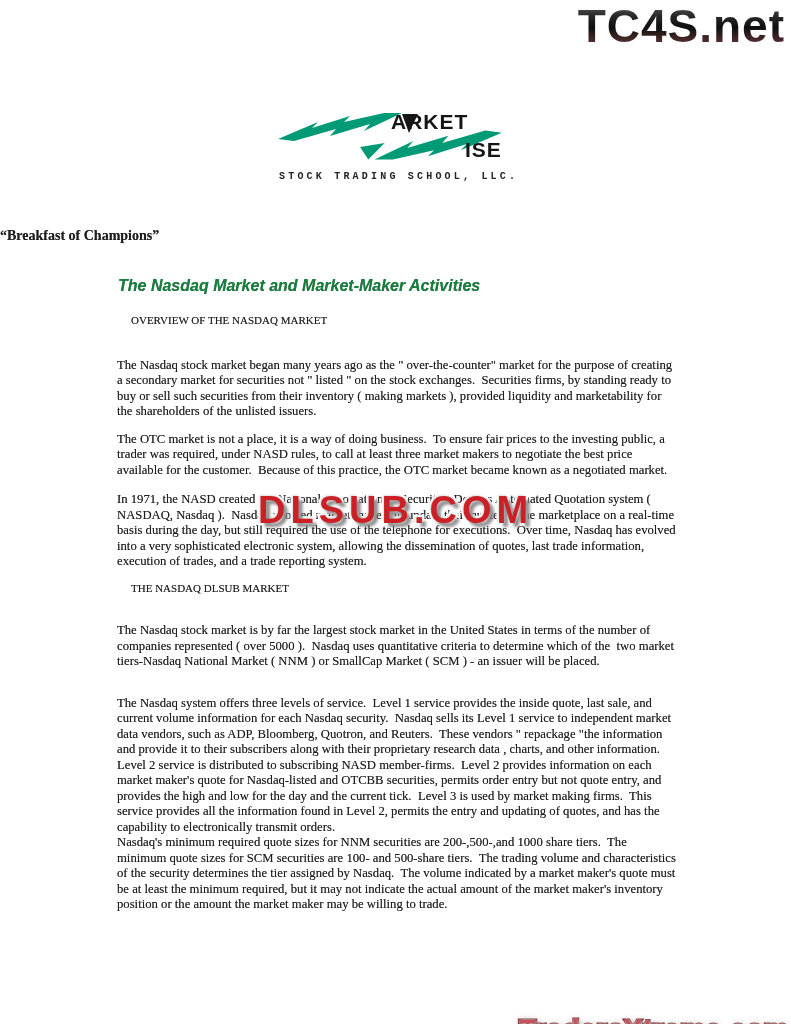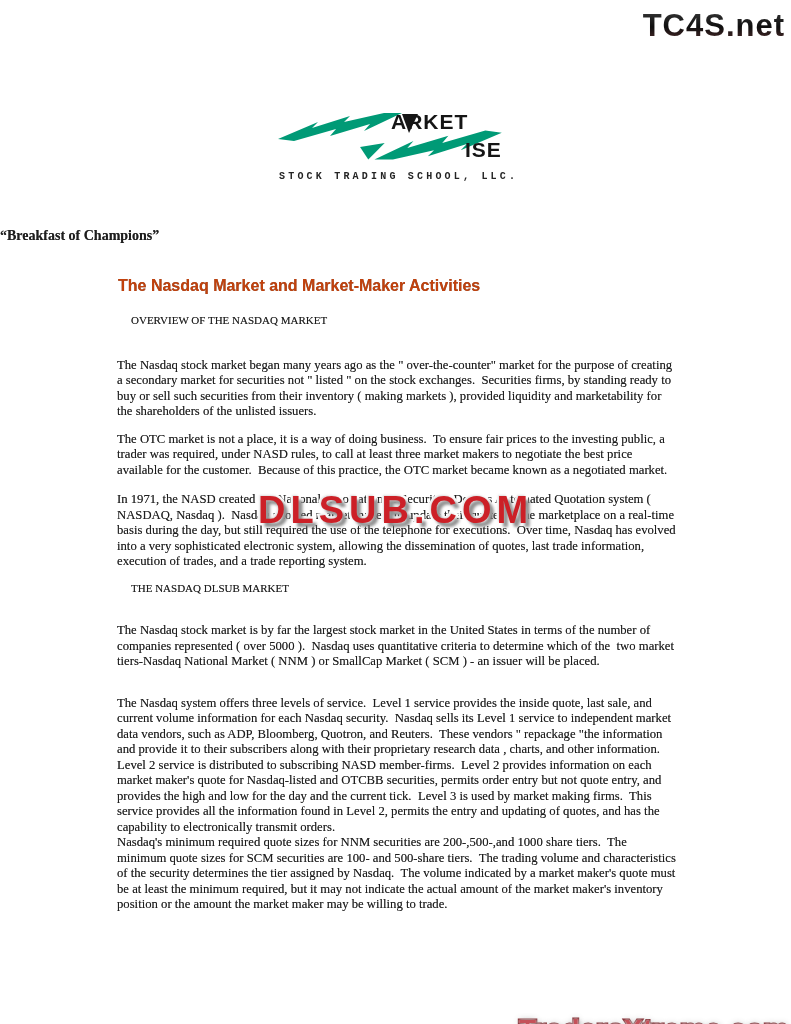--- a/index.html
+++ b/index.html
@@ -4,21 +4,21 @@
 <style>
   html,body{margin:0;padding:0;background:#ffffff;}
   .page{
     position:relative;width:791px;height:1024px;background:#fff;overflow:hidden;
     font-family:"Liberation Serif", serif;color:#1e1e1e;
   }
   
   .wm-top{
     position:absolute;top:0px;right:6px;z-index:5;
     font-family:"Liberation Sans", sans-serif;font-weight:bold;
-    font-size:31px;letter-spacing:1px;line-height:52px;
+    font-size:46px;letter-spacing:1px;line-height:52px;
     background:linear-gradient(180deg,#6f6f6f 0%,#2a2a2a 30%,#0e0e0e 52%,#4a2a2a 78%,#7d4848 100%);
     -webkit-background-clip:text;background-clip:text;color:transparent;
   }
   
   .logo{position:relative;width:235px;height:76px;margin:110px auto 0;}
   .logo svg{position:absolute;display:block;}
   .bolt1{left:0px;top:3px;}
   .bolt2{left:80px;top:17px;}
   .logo-word{
     position:absolute;font-family:"Liberation Sans", sans-serif;font-weight:bold;
@@ -31,21 +31,21 @@
     font-family:Liberation Mono, monospace;font-size:10px;font-weight:bold;
     letter-spacing:3.2px;color:#242424;
   }
   
   .motto{
     text-align:left;margin-top:42px;font-weight:bold;font-size:14px;
     text-shadow:0 0 .6px rgba(30,30,30,.65);
   }
   .doc-title{
     margin:33px 0 4px 118px;font-family:"Liberation Sans", sans-serif;
-    font-weight:bold;font-size:16px;color:#c2410c;
+    font-weight:bold;font-style:italic;font-size:16px;color:#15803d;
     text-shadow:0 0 .5px rgba(20,20,20,.6);
   }
   .content{
     margin-left:117px;width:562px;font-size:12.7px;line-height:15.5px;
     text-shadow:0 0 .6px rgba(40,40,40,.6);
   }
   .content h2{font-size:11px;font-weight:normal;margin:14px;line-height:15.5px;}
   .content p{margin:0;white-space:pre-wrap;}
   .h-overview{margin-top:18px !important;}
   .p1{margin-top:29px !important;}

